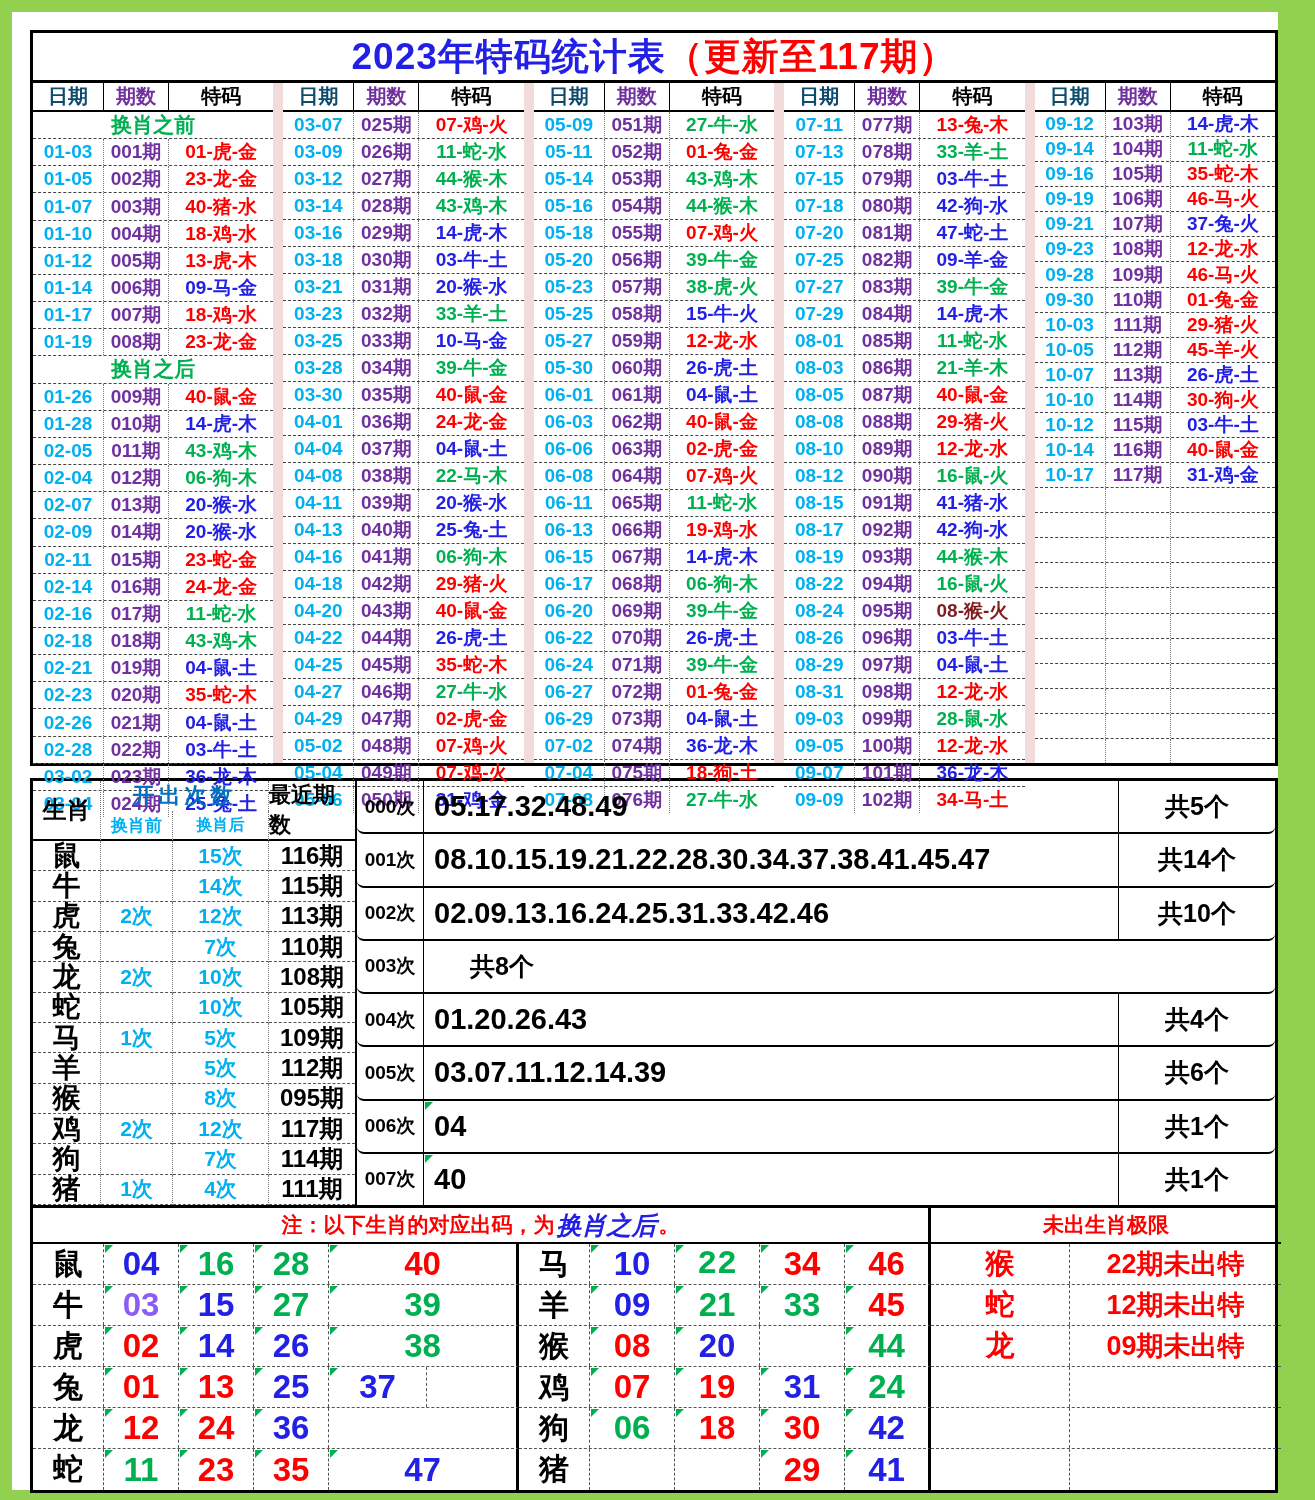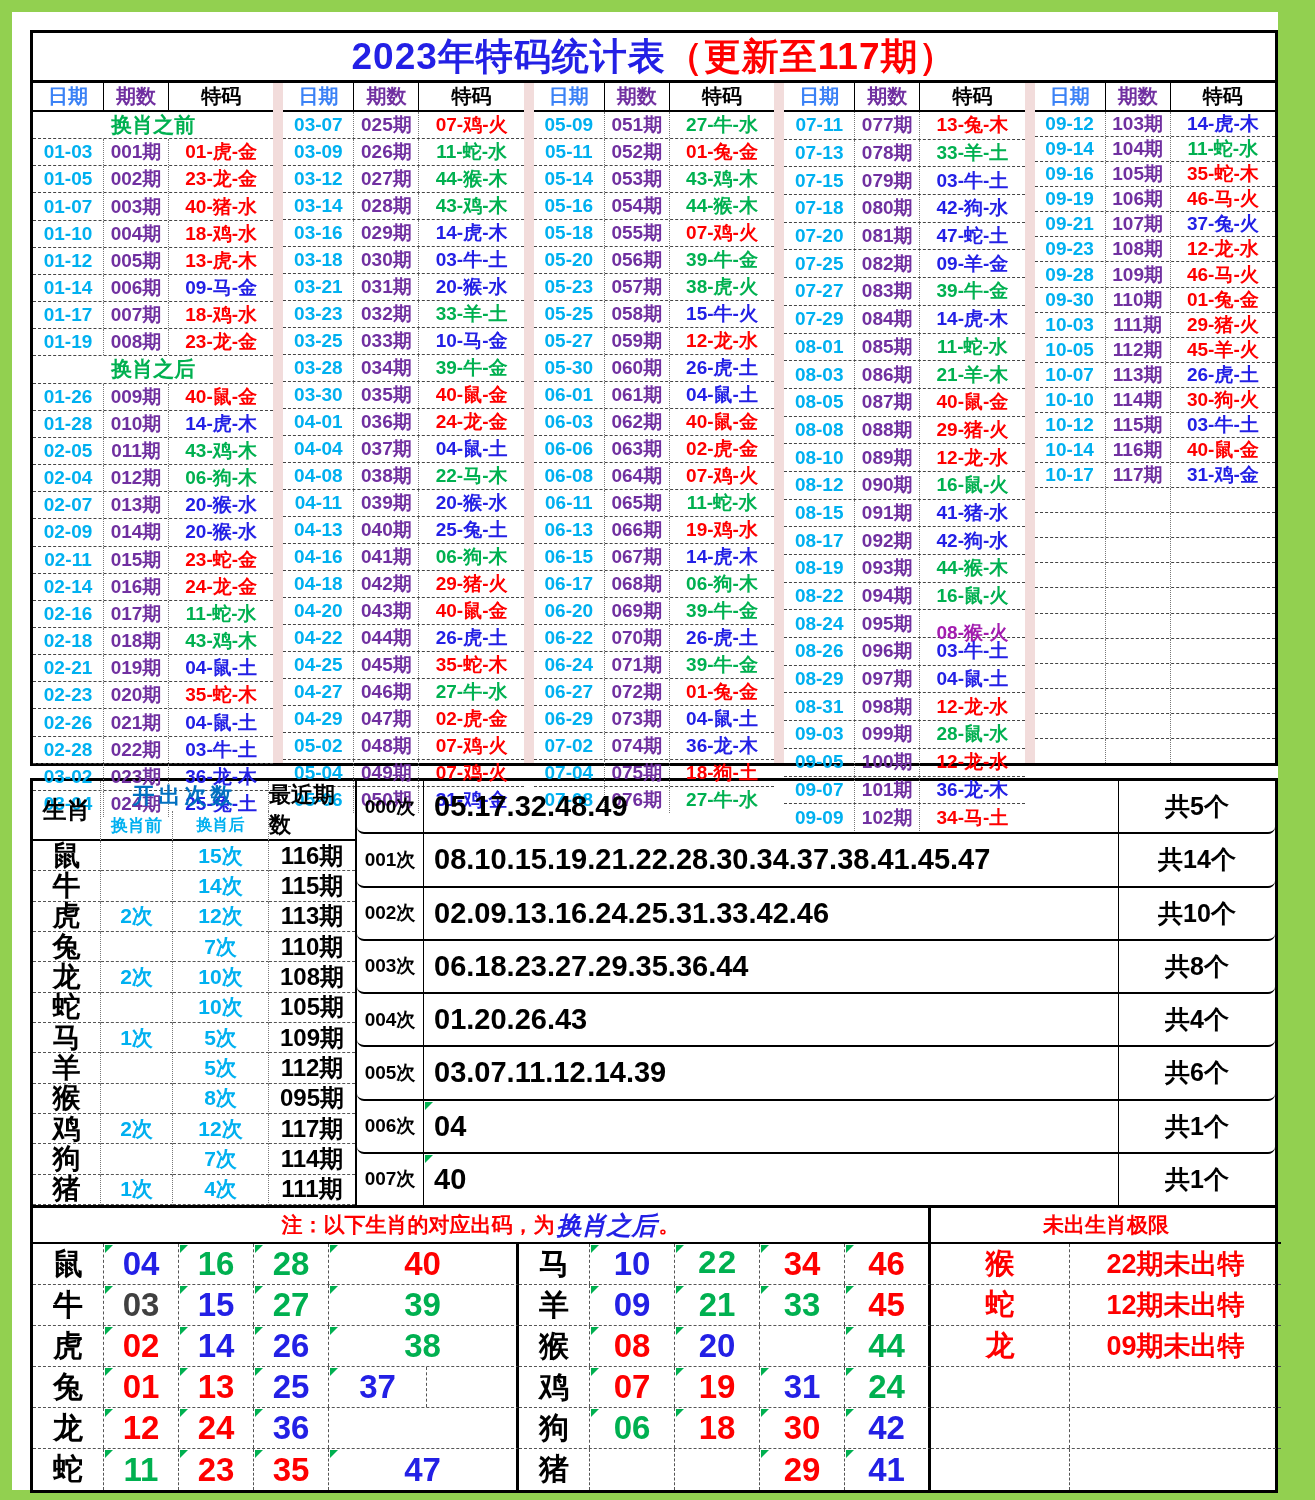--- a/index.html
+++ b/index.html
@@ -10,21 +10,21 @@
   
   .main{margin:18px 0 0 18px;width:1248px;box-sizing:border-box;}
   .title-row{height:47px;border:3px solid #000;display:flex;align-items:center;justify-content:center;
              font-size:37px;letter-spacing:1px;box-sizing:content-box;text-align:right;}
   .title-main{color:#2320E5;}
   .title-suffix{color:#FE0000;}
   .top-grid{display:flex;gap:10px;background:#F2DCDB;border:3px solid #000;border-top:none;height:680px;}
   .t-col{flex:1;background:#fff;display:flex;flex-direction:column;min-width:0;}
   .t-head{display:flex;height:27px;border-bottom:2px solid #000;}
   .t-head .hc{display:flex;align-items:center;justify-content:center;font-size:20px;}
-  .hc-d{width:70px;color:#3b82f6;border-right:1px solid #000;}
+  .hc-d{width:70px;color:#0c4a6e;border-right:1px solid #000;}
   .hc-p{width:64px;color:#7030A0;border-right:1px solid #000;}
   .hc-c{flex:1;color:#000;}
   .t-rows{flex:1;display:flex;flex-direction:column;}
   .t-row{flex:1;display:flex;border-bottom:1px dashed #444;align-items:stretch;min-height:0;}
   .t-row:last-child{border-bottom:none;}
   .t-sec{flex:1;display:flex;align-items:center;justify-content:center;color:#00B050;font-size:21px;}
   .c-d,.c-p,.c-c{display:flex;align-items:center;justify-content:center;font-size:19px;}
   .c-d{width:70px;color:#00B0F0;border-right:1px dotted #777;}
   .c-p{width:64px;color:#7030A0;border-right:1px dotted #777;}
   .c-c{flex:1;}
@@ -592,21 +592,21 @@
                 <div class="c-c" style="color: rgb(0, 176, 80);">44-猴-木</div>
               </div>
               <div class="t-row">
                 <div class="c-d">08-22</div>
                 <div class="c-p">094期</div>
                 <div class="c-c" style="color: rgb(0, 176, 80);">16-鼠-火</div>
               </div>
               <div class="t-row">
                 <div class="c-d">08-24</div>
                 <div class="c-p">095期</div>
-                <div class="c-c" style="color: #a21caf; margin-top: 18px;">08-猴-火</div>
+                <div class="c-c" style="color: #7f1d1d;">08-猴-火</div>
               </div>
               <div class="t-row">
                 <div class="c-d">08-26</div>
                 <div class="c-p">096期</div>
                 <div class="c-c" style="color: rgb(35, 32, 229);">03-牛-土</div>
               </div>
               <div class="t-row">
                 <div class="c-d">08-29</div>
                 <div class="c-p">097期</div>
                 <div class="c-c" style="color: rgb(35, 32, 229);">04-鼠-土</div>
@@ -847,21 +847,20 @@
             <div class="s-r-nums">08.10.15.19.21.22.28.30.34.37.38.41.45.47</div>
             <div class="s-r-total">共14个</div>
           </div>
           <div class="s-r-row">
             <div class="s-r-label">002次</div>
             <div class="s-r-nums">02.09.13.16.24.25.31.33.42.46</div>
             <div class="s-r-total">共10个</div>
           </div>
           <div class="s-r-row">
             <div class="s-r-label">003次</div>
-            <div class="s-r-nums">06.18.23.27.29.35.36.44</div>
             <div class="s-r-total">共8个</div>
           </div>
           <div class="s-r-row">
             <div class="s-r-label">004次</div>
             <div class="s-r-nums">01.20.26.43</div>
             <div class="s-r-total">共4个</div>
           </div>
           <div class="s-r-row">
             <div class="s-r-label">005次</div>
             <div class="s-r-nums">03.07.11.12.14.39</div>
@@ -889,21 +888,21 @@
       <div class="weichu-head">未出生肖极限</div>
     <div class="bl-row" style="grid-area: 2 / 1;">
           <div class="z-cell">鼠</div>
           <div class="n-cell bl-n tri" style="color: rgb(35, 32, 229);">04</div>
           <div class="n-cell bl-n tri" style="color: rgb(0, 176, 80);">16</div>
           <div class="n-cell bl-n tri" style="color: rgb(0, 176, 80);">28</div>
           <div class="n-cell bl-wide tri" style="color: rgb(254, 0, 0);">40</div>
         </div>
         <div class="bl-row" style="grid-area: 3 / 1;">
           <div class="z-cell">牛</div>
-          <div class="n-cell bl-n tri" style="color: #404040;">03</div>
+          <div class="n-cell bl-n tri" style="color: #8b5cf6;">03</div>
           <div class="n-cell bl-n tri" style="color: rgb(35, 32, 229);">15</div>
           <div class="n-cell bl-n tri" style="color: rgb(0, 176, 80);">27</div>
           <div class="n-cell bl-wide tri" style="color: rgb(0, 176, 80);">39</div>
         </div>
         <div class="bl-row" style="grid-area: 4 / 1;">
           <div class="z-cell">虎</div>
           <div class="n-cell bl-n tri" style="color: rgb(254, 0, 0);">02</div>
           <div class="n-cell bl-n tri" style="color: rgb(35, 32, 229);">14</div>
           <div class="n-cell bl-n tri" style="color: rgb(35, 32, 229);">26</div>
           <div class="n-cell bl-wide tri" style="color: rgb(0, 176, 80);">38</div>

